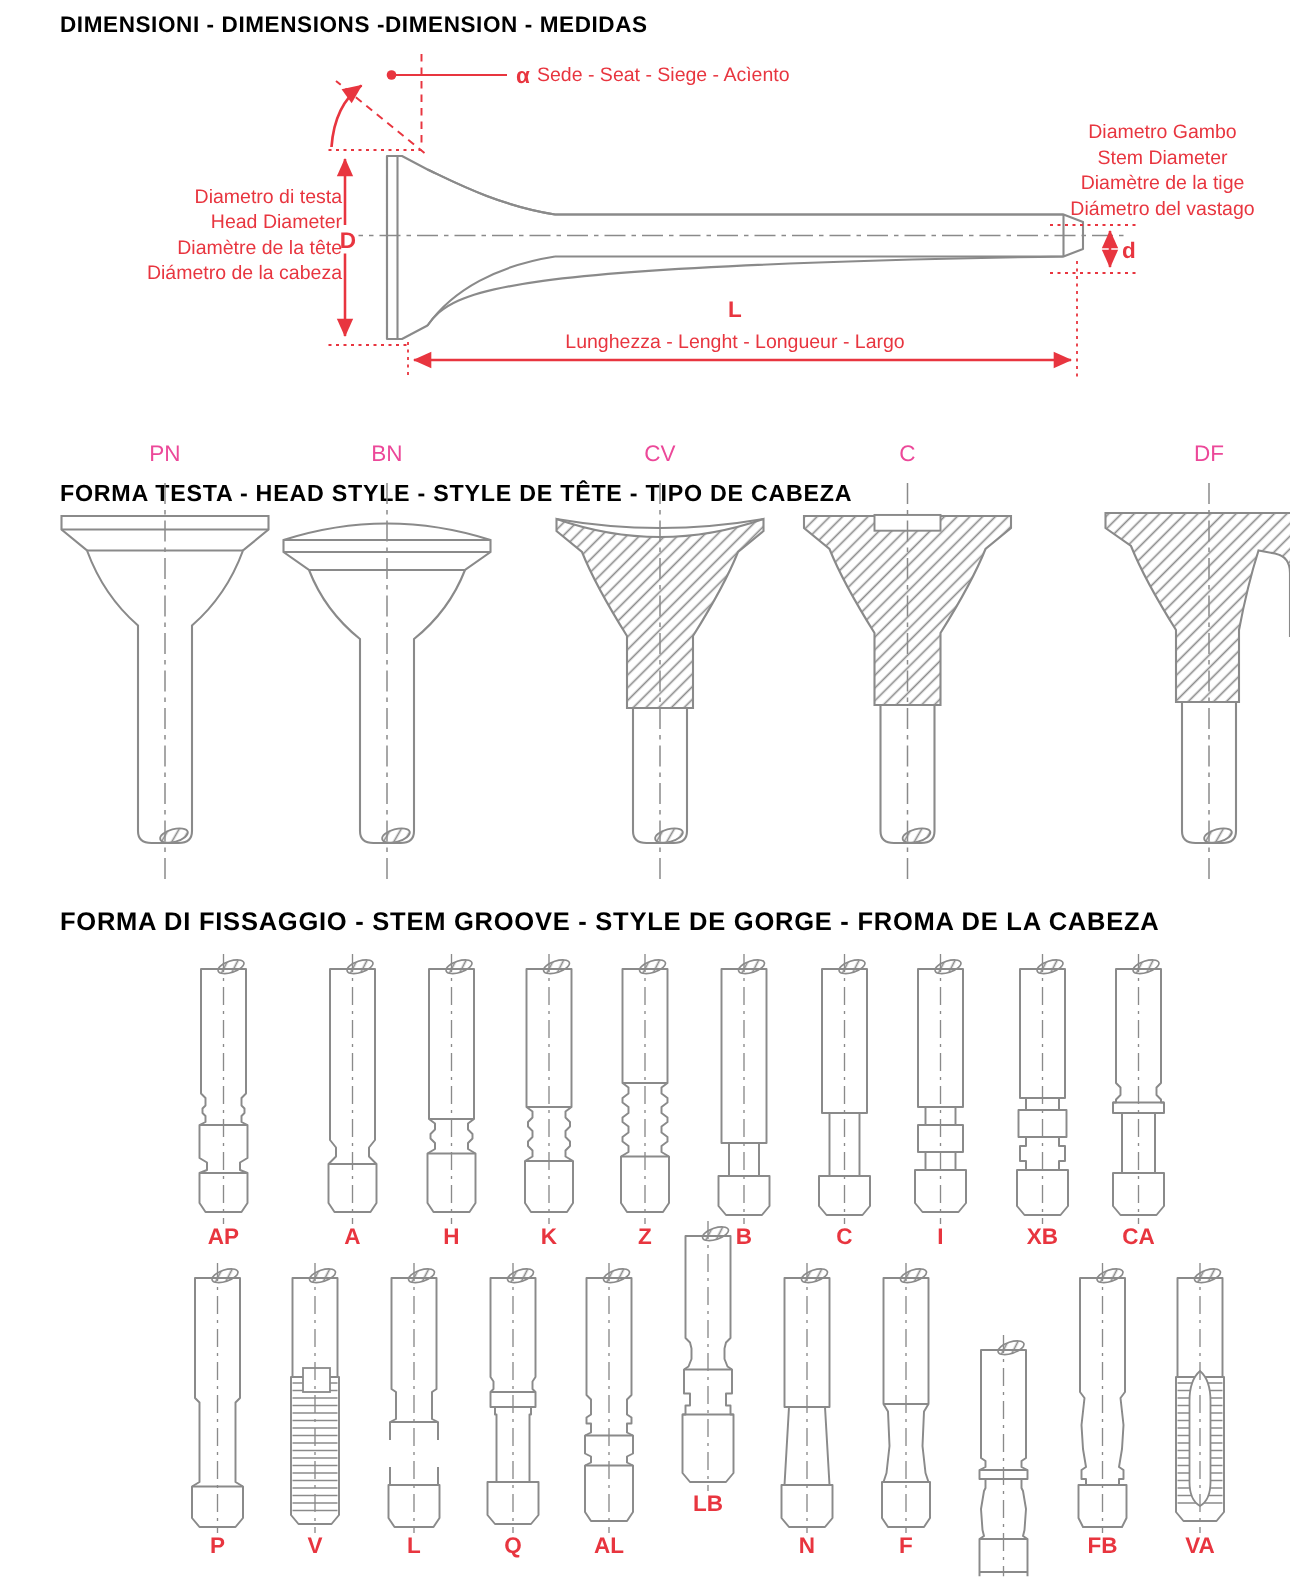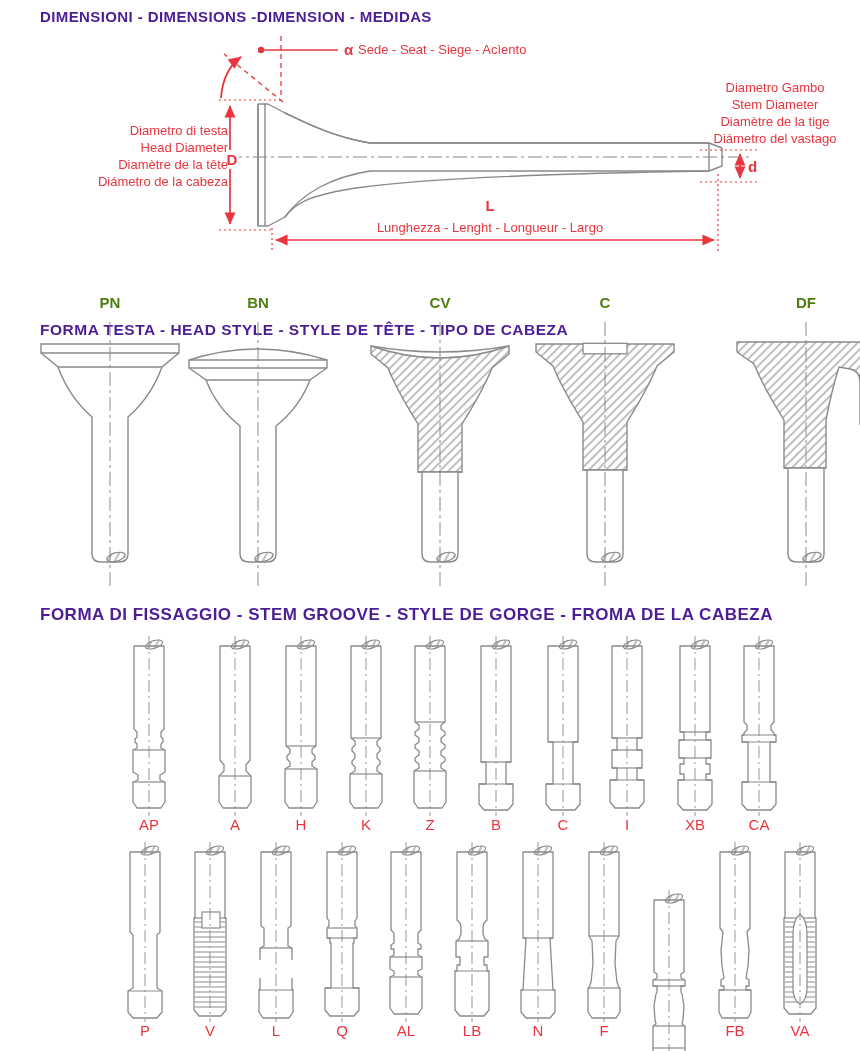--- a/index.html
+++ b/index.html
@@ -1,29 +1,29 @@
 <!DOCTYPE html>
 <html><head>
 <meta charset="utf-8">
 <style>
   html,body{margin:0;padding:0;background:#fff;}
   #page{position:relative;width:860px;height:1051px;background:#fff;overflow:hidden;
         font-family:"Liberation Sans",sans-serif;}
-  .sec-title{position:absolute;left:40px;color:#4c1d95;font-weight:bold;white-space:nowrap;}
+  .sec-title{position:absolute;left:40px;color:#000000;font-weight:bold;white-space:nowrap;}
   #title-dim{top:8px;font-size:15px;letter-spacing:.4px;}
   #title-head{top:285px;font-size:15.5px;letter-spacing:.5px;margin-top:36px;}
   #title-groove{top:605px;font-size:17px;letter-spacing:.5px;}
   svg{display:block;}
   svg text{font-family:"Liberation Sans",sans-serif;}
   .t{font-size:13px;fill:#e8353f;}
   .tb{font-size:15px;fill:#e8353f;font-weight:bold;}
   .head-block{position:absolute;width:170px;text-align:center;}
-  .head-label{color:#4d7c0f;font-weight:bold;font-size:15px;height:20px;}
+  .head-label{color:#ec4899;font-weight:normal;font-size:15px;height:20px;}
   .stem{position:absolute;width:56px;text-align:center;}
-  .stem-label{color:#e8353f;font-weight:normal;font-size:15px;margin-top:-2px;}
+  .stem-label{color:#e8353f;font-weight:bold;font-size:15px;margin-top:-2px;}
   .gray{stroke:#8a8a8a;fill:none;stroke-width:1.4;}
 </style>
 </head>
 <body>
 
 <svg width="0" height="0" style="position:absolute" aria-hidden="true">
   <defs>
     <pattern id="ht" width="6" height="6" patternUnits="userSpaceOnUse" patternTransform="rotate(45)">
       <line x1="3" y1="0" x2="3" y2="6" stroke="#8a8a8a" stroke-width="1.1"></line>
     </pattern>
@@ -308,21 +308,21 @@
   <div class="stem" style="left:378px;top:840px">
       <svg width="56" height="184" viewBox="0 0 56 184">
         <path d="M13,12 L43,12 L43,90 L40,93 L40,103 L43,105 L43,109 L40,109 L40,115 L44,117 L44,129 L40,131 L40,135 L44,137 L44,168 L40,174 L16,174 L12,168 L12,137 L16,135 L16,131 L12,129 L12,117 L16,115 L16,109 L13,109 L13,105 L16,103 L16,93 L13,90 Z" fill="#fff" stroke="#8a8a8a" stroke-width="1.3" stroke-linejoin="round"></path>
         <line x1="12" y1="117" x2="44" y2="117" stroke="#8a8a8a" stroke-width="1.2"></line>
         <line x1="12" y1="137" x2="44" y2="137" stroke="#8a8a8a" stroke-width="1.2"></line>
         <path d="M28,2 V182" stroke="#8a8a8a" stroke-width="0.9" stroke-dasharray="12 4 2 4" fill="none"></path>
         <ellipse cx="33" cy="10.5" rx="9" ry="3.8" transform="rotate(-18 33 10.5)" fill="url(#ht)" stroke="#8a8a8a" stroke-width="1.1"></ellipse>
       </svg>
       <div class="stem-label">AL</div>
     </div>
-  <div class="stem" style="left:444px;top:840px">
+  <div class="stem" style="left:444px;top:812px">
       <svg width="56" height="184" viewBox="0 0 56 184">
         <path d="M13,12 L43,12 L43,80 L40,83 L39,87 L39,94 L41,99 L44,101 L44,117 L40,117 L40,125 L43,125 L43,131 L45,131 L45,170 L40,176 L16,176 L11,170 L11,131 L13,131 L13,125 L16,125 L16,117 L12,117 L12,101 L15,99 L17,94 L17,87 L16,83 L13,80 Z" fill="#fff" stroke="#8a8a8a" stroke-width="1.3" stroke-linejoin="round"></path>
         <line x1="12" y1="101" x2="44" y2="101" stroke="#8a8a8a" stroke-width="1.2"></line>
         <line x1="11" y1="131" x2="45" y2="131" stroke="#8a8a8a" stroke-width="1.2"></line>
         <path d="M28,2 V182" stroke="#8a8a8a" stroke-width="0.9" stroke-dasharray="12 4 2 4" fill="none"></path>
         <ellipse cx="33" cy="10.5" rx="9" ry="3.8" transform="rotate(-18 33 10.5)" fill="url(#ht)" stroke="#8a8a8a" stroke-width="1.1"></ellipse>
       </svg>
       <div class="stem-label">LB</div>
     </div>
   <div class="stem" style="left:510px;top:840px">

